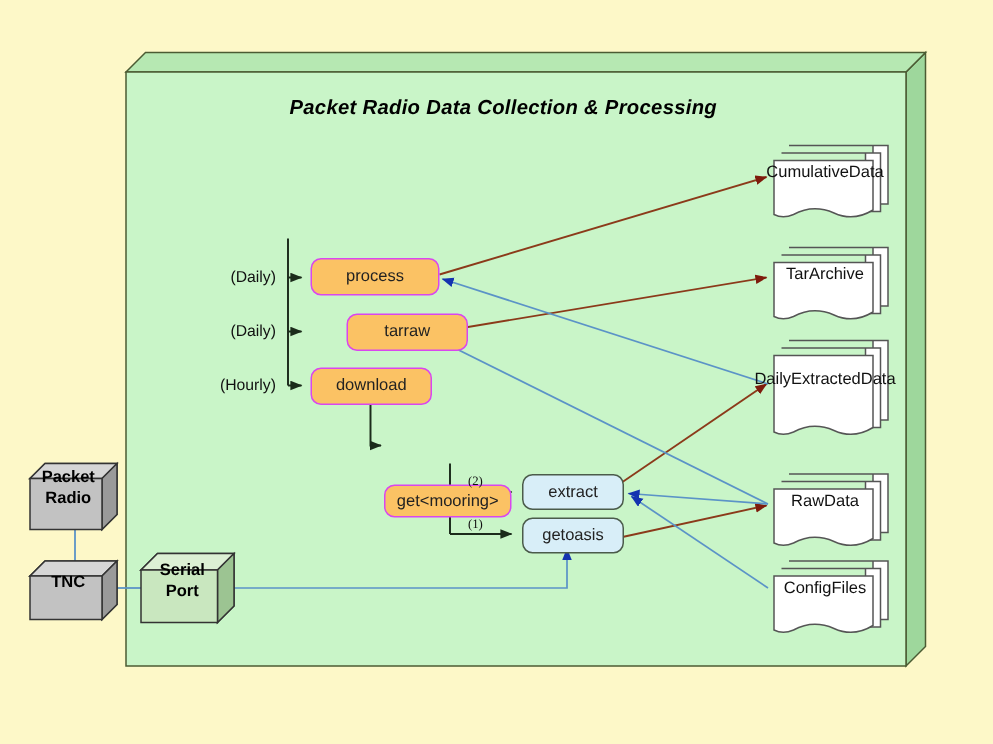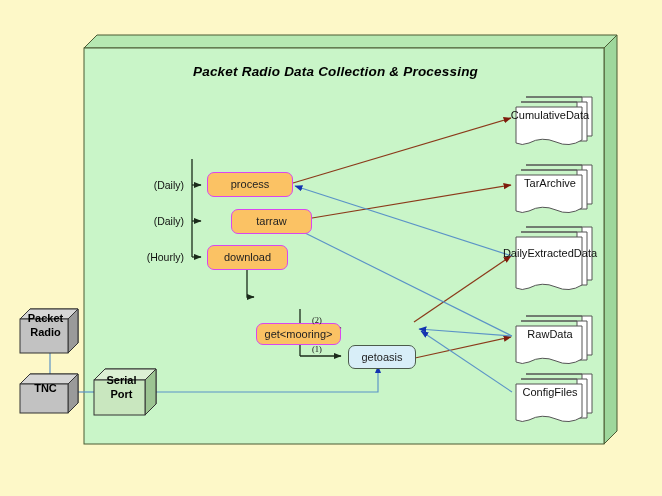--- a/index.html
+++ b/index.html
@@ -144,20 +144,23 @@
   <div class="node proc-orange" style="left:207px;top:245px;width:81px;height:25px;">
     <span>download</span>
   </div>
   <div class="node proc-orange" style="left:256px;top:287px;width:85px;height:22px;margin-top:36px;">
     <span>get&lt;mooring&gt;</span>
   </div>
 
   <div class="seq-label" style="left:312px;top:315px;">(2)</div>
   <div class="seq-label" style="left:312px;top:344px;">(1)</div>
 
+  <div class="node proc-blue" style="left:348px;top:316px;width:68px;height:24px;">
+    <span>extract</span>
+  </div>
   <div class="node proc-blue" style="left:348px;top:345px;width:68px;height:24px;">
     <span>getoasis</span>
   </div>
 
   <div class="docstack" style="left:512px;top:92px;width:88px;height:56px;">
     <svg width="88" height="56" viewBox="0 0 88 56">
       <path d="M14,5 L80,5 L80,44 L70,44 L70,5 Z" fill="#fff" stroke="#555" stroke-width="1"></path>
       <path d="M9,10 L75,10 L75,49 L65,49 L65,10 Z" fill="#fff" stroke="#555" stroke-width="1"></path>
       <path d="M4,15 L70,15 L70,48 Q57,56 44,50 Q30,44 17,51 Q10,54 4,51 Z" fill="#fff" stroke="#555" stroke-width="1"></path>
     </svg>

